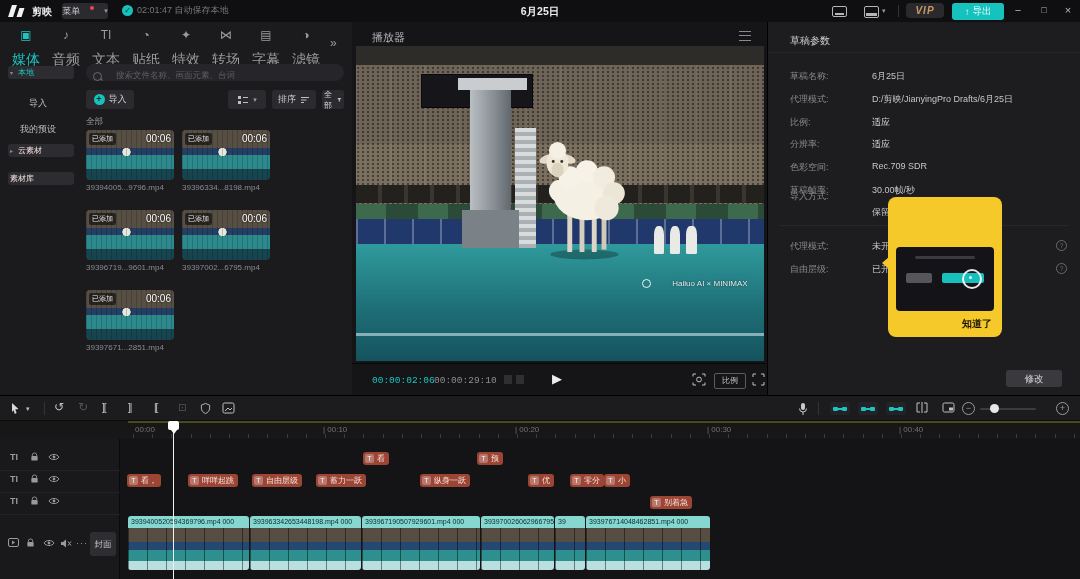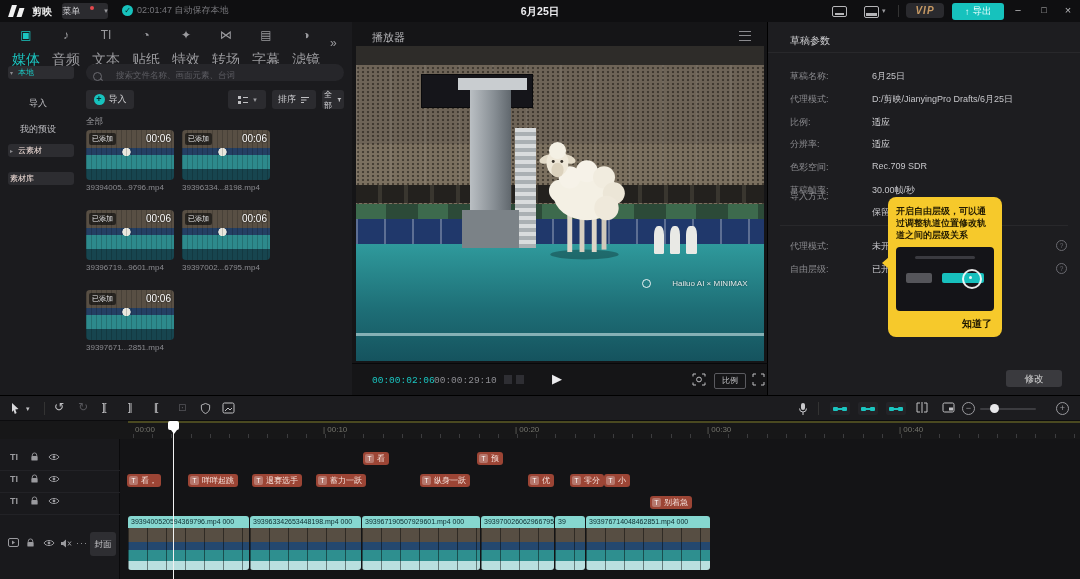--- a/index.html
+++ b/index.html
@@ -382,21 +382,20 @@
       <div class="p-row-label" style="top: 241px;">自由层级:</div>
       <div class="p-row-value" style="top: 241px;">已开启</div>
       <div class="info-c" style="top: 241px;">?</div>
     </div>
   <div class="p-sep2"></div>
   <div class="modify-btn">修改</div>
 </div>
 
 <div id="tooltip">
   <div class="arrow"></div>
-  <div class="tip-text">开启自由层级，可以通过调整轨道位置修改轨道之间的层级关系</div>
   <div class="tip-prev">
     <div class="tline"></div>
     <div class="tip-btn-g"></div>
     <div class="tip-btn-c"></div>
     <div class="tip-cursor"></div>
   </div>
   <div class="tip-confirm">知道了</div>
 </div>
 
 <div id="tl-toolbar">
@@ -553,21 +552,21 @@
       <div class="chip" style="left: 127px; top: 35px;">
         <span class="tic">T</span>
         <span>看，</span>
       </div>
       <div class="chip" style="left: 188px; top: 35px;">
         <span class="tic">T</span>
         <span>咩咩起跳</span>
       </div>
       <div class="chip" style="left: 252px; top: 35px;">
         <span class="tic">T</span>
-        <span>退赛选手</span>
+        <span>自由层级</span>
       </div>
       <div class="chip" style="left: 316px; top: 35px;">
         <span class="tic">T</span>
         <span>蓄力一跃</span>
       </div>
       <div class="chip" style="left: 420px; top: 35px;">
         <span class="tic">T</span>
         <span>纵身一跃</span>
       </div>
       <div class="chip" style="left: 528px; top: 35px;">

